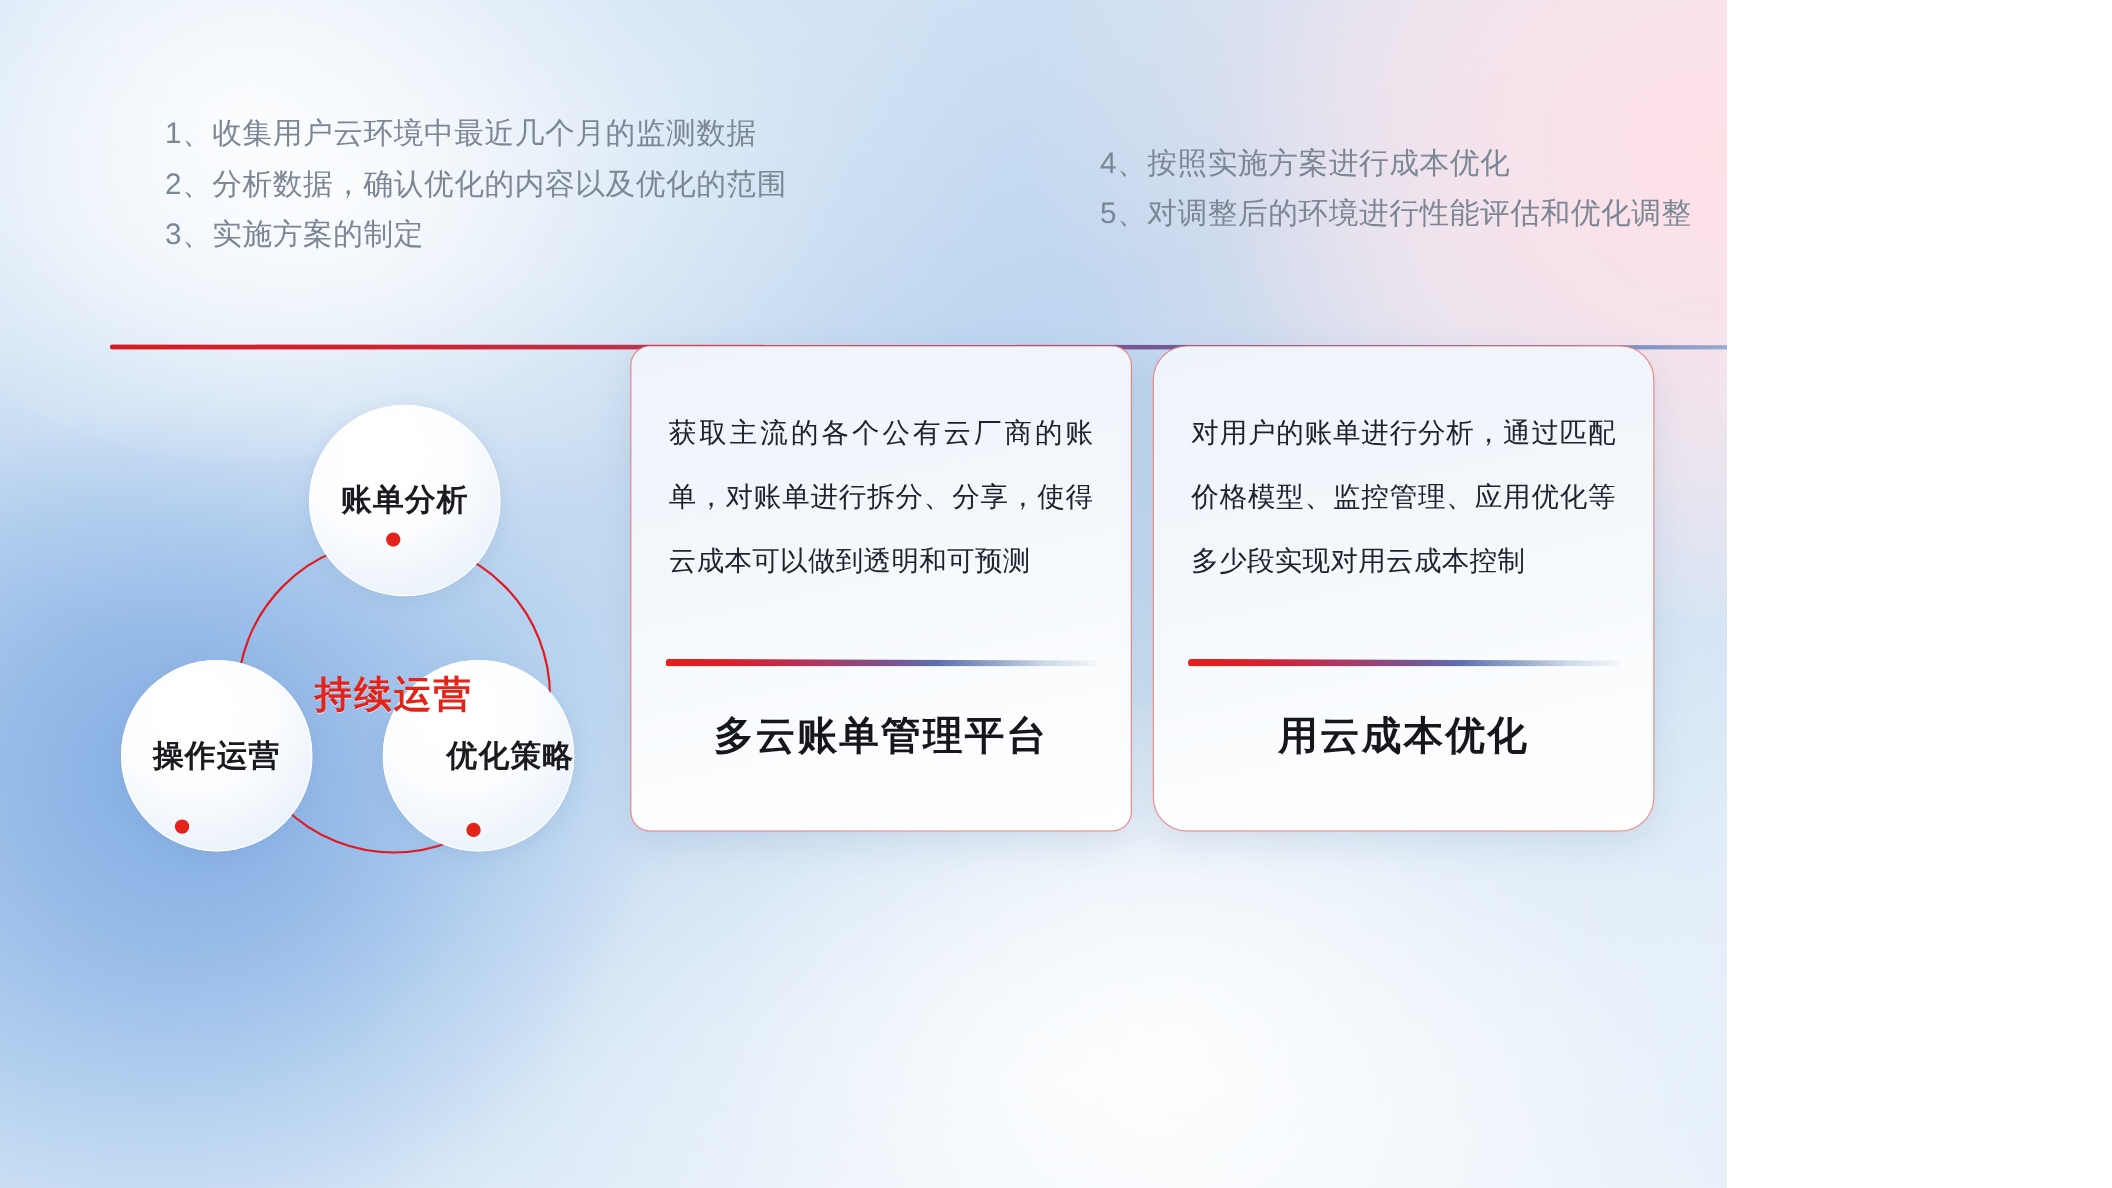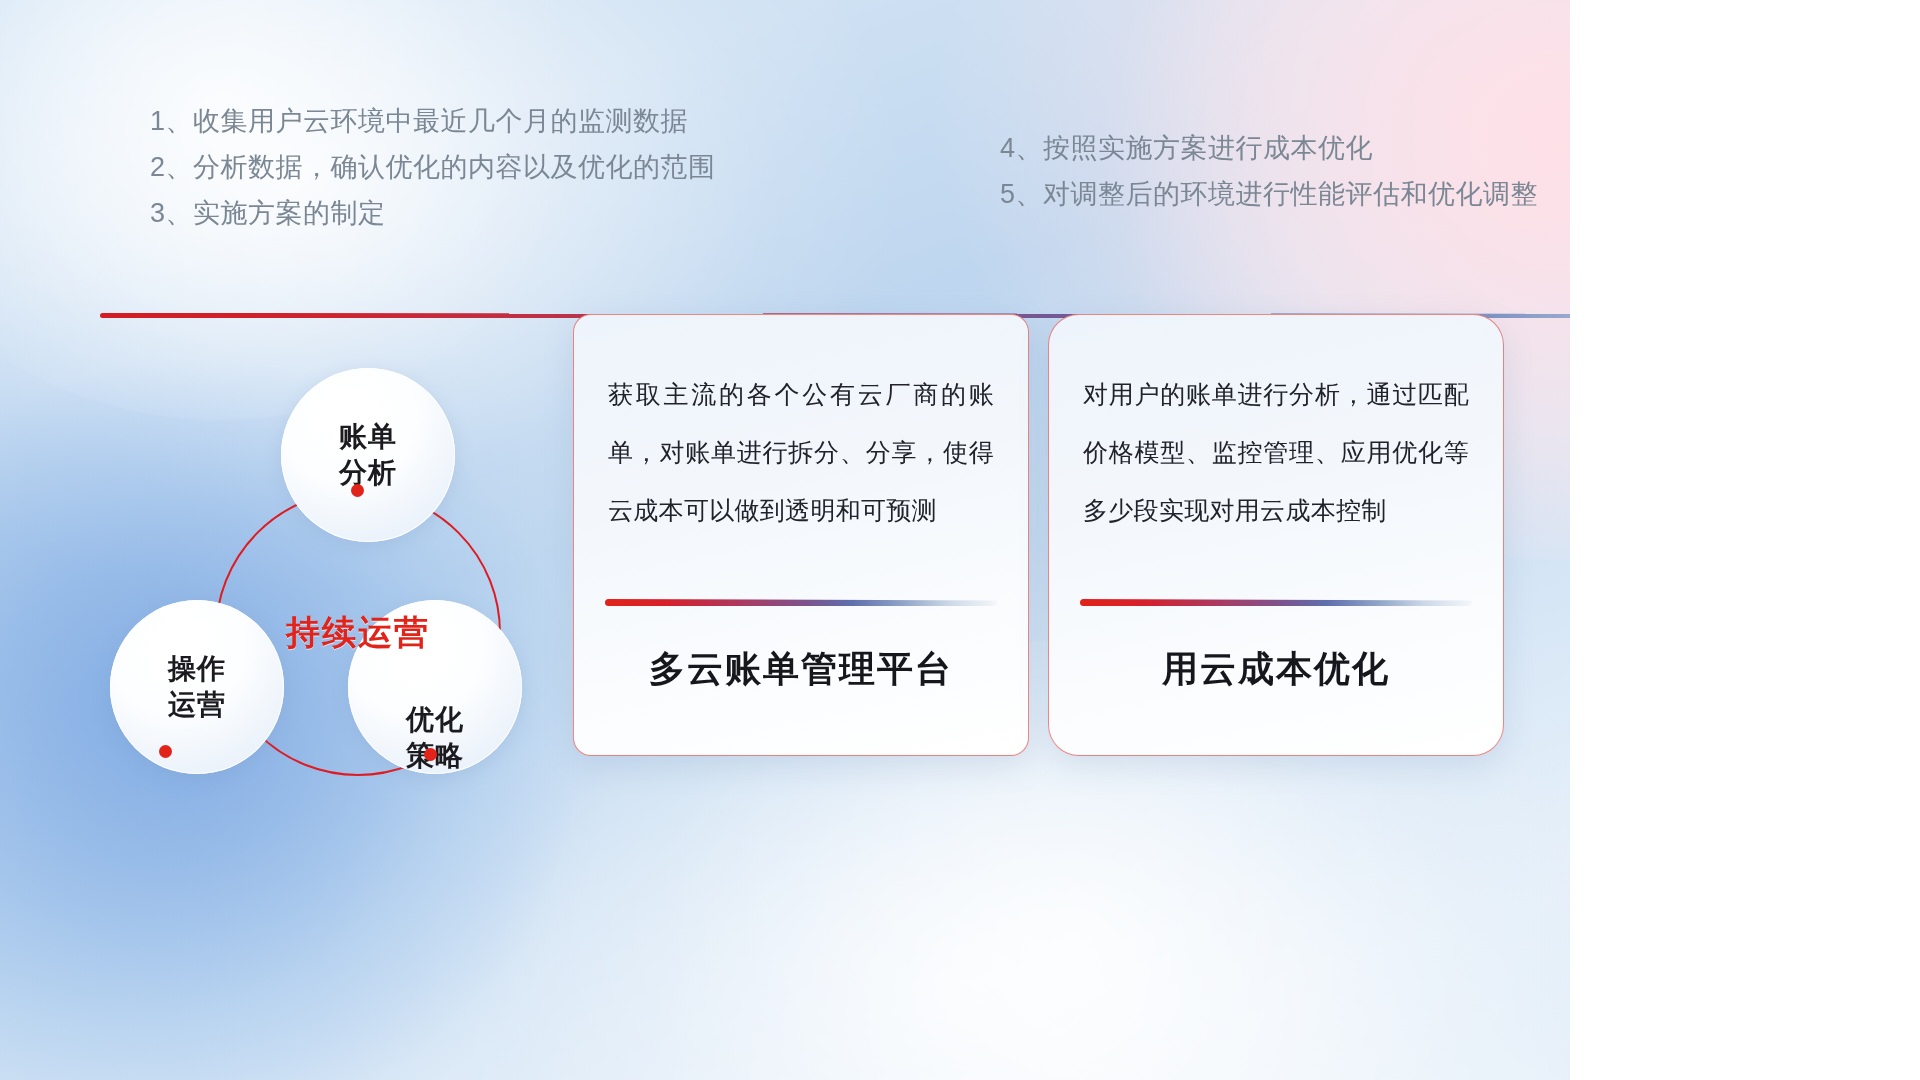--- a/index.html
+++ b/index.html
@@ -58,21 +58,21 @@
     clip-path: polygon(0 0, 100% 18%, 100% 100%, 0 100%);
   }
 
   
   #venn { position: absolute; left: 90px; top: 350px; width: 560px; height: 600px; }
   .bubble {
     position: absolute;
     border-radius: 50%;
     background: radial-gradient(circle at 38% 26%, #ffffff 0%, #fdfeff 40%, #eef4fb 72%, #e2ecf7 100%);
     box-shadow: 0 4px 18px rgba(120,150,190,0.22), inset 0 0 0 1px rgba(255,255,255,0.95);
-    display: flex; flex-direction: column;
+    display: flex; flex-direction: row;
     align-items: center; justify-content: center;
     color: #1b1b1f;
     font-size: 28px;
     font-weight: 700;
     line-height: 1.28;
     letter-spacing: 1px;
     z-index: 3;
   }
   .bubble span { display: block; }
   .bubble-top    { left: 191px; top: 18px;  width: 174px; height: 174px; }

